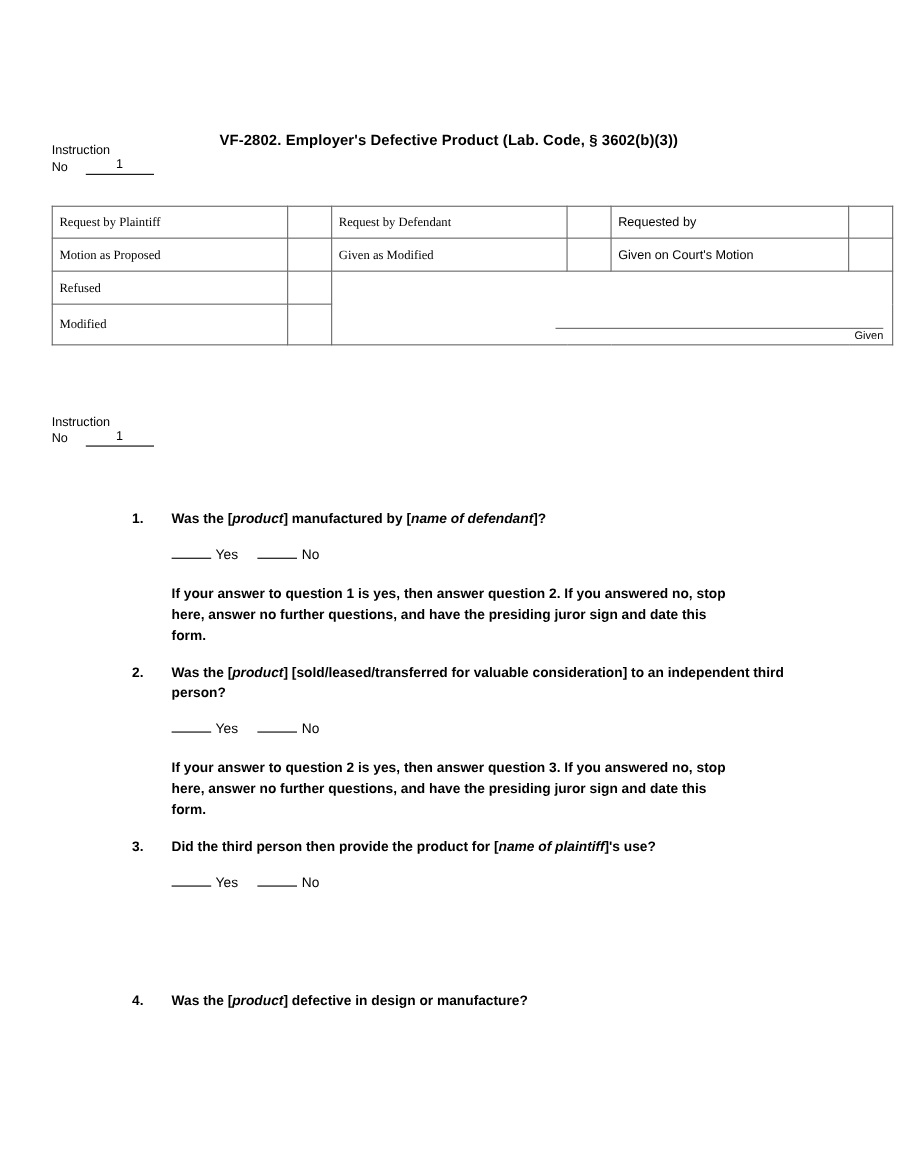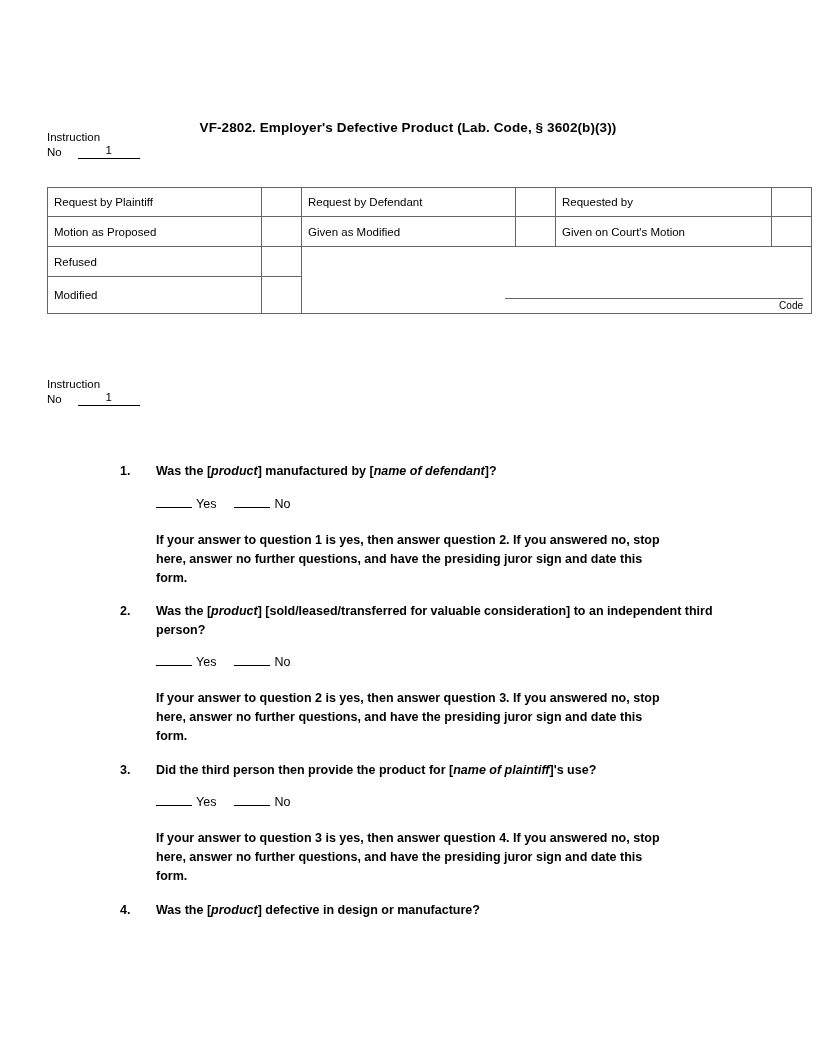--- a/index.html
+++ b/index.html
@@ -74,21 +74,21 @@
     table-layout: fixed;
     font-size: 11.5px;
   }
   .disposition-table td {
     border: 1px solid #666666;
     padding: 0 0 0 6px;
     vertical-align: middle;
     height: 28px;
     font-size: 11.5px;
   }
-  .col-wide { width: 207px; }
+  .col-wide { width: 207px; font-family: Liberation Serif, serif; }
   .col-check { width: 33px; }
   .col-last-wide { width: 209px; }
   .col-last-check { width: 33px; }
 
   td.row-tall { height: 29px; }
   td.sign-cell {
     vertical-align: bottom;
     padding: 0 8px 2px 0;
     height: 64px;
   }
@@ -213,21 +213,21 @@
         <td class="col-check row-tall"></td>
         <td class="col-last-wide row-tall">Given on Court's Motion</td>
         <td class="col-last-check row-tall"></td>
       </tr>
       <tr>
         <td class="col-wide row-tall">Refused</td>
         <td class="col-check row-tall"></td>
         <td class="sign-cell" rowspan="2" colspan="4">
           <span class="sign-wrap">
             <span class="sign-line"></span>
-            <span class="sign-label">Code</span>
+            <span class="sign-label">Given</span>
           </span>
         </td>
       </tr>
       <tr>
         <td class="col-wide sign-cell" style="vertical-align:middle;padding:0 0 0 6px;height:36px;">
           <span>Modified</span>
         </td>
         <td class="col-check" style="height:36px;"></td>
       </tr>
     </tbody>
@@ -254,20 +254,19 @@
     <span class="q-text"><span>Was the [</span><em>product</em><span>] [sold/leased/transferred for valuable consideration] to an independent third person?</span></span>
   </div>
   <div class="answer-line" id="answer-2"><span class="blank"></span><span>Yes</span><span class="ans-gap"></span><span class="blank"></span><span>No</span></div>
   <div class="q-note" id="note-2">If your answer to question 2 is yes, then answer question 3. If you answered no, stop here, answer no further questions, and have the presiding juror sign and date this form.</div>
 
   <div class="q-item" id="question-3">
     <span class="q-num">3.</span>
     <span class="q-text"><span>Did the third person then provide the product for [</span><em>name of plaintiff</em><span>]'s use?</span></span>
   </div>
   <div class="answer-line" id="answer-3"><span class="blank"></span><span>Yes</span><span class="ans-gap"></span><span class="blank"></span><span>No</span></div>
-  <div class="q-note" id="note-3">If your answer to question 3 is yes, then answer question 4. If you answered no, stop here, answer no further questions, and have the presiding juror sign and date this form.</div>
 
   <div class="q-item" id="question-4">
     <span class="q-num">4.</span>
     <span class="q-text"><span>Was the [</span><em>product</em><span>] defective in design or manufacture?</span></span>
   </div>
 
 </div>
 
 </body></html>

